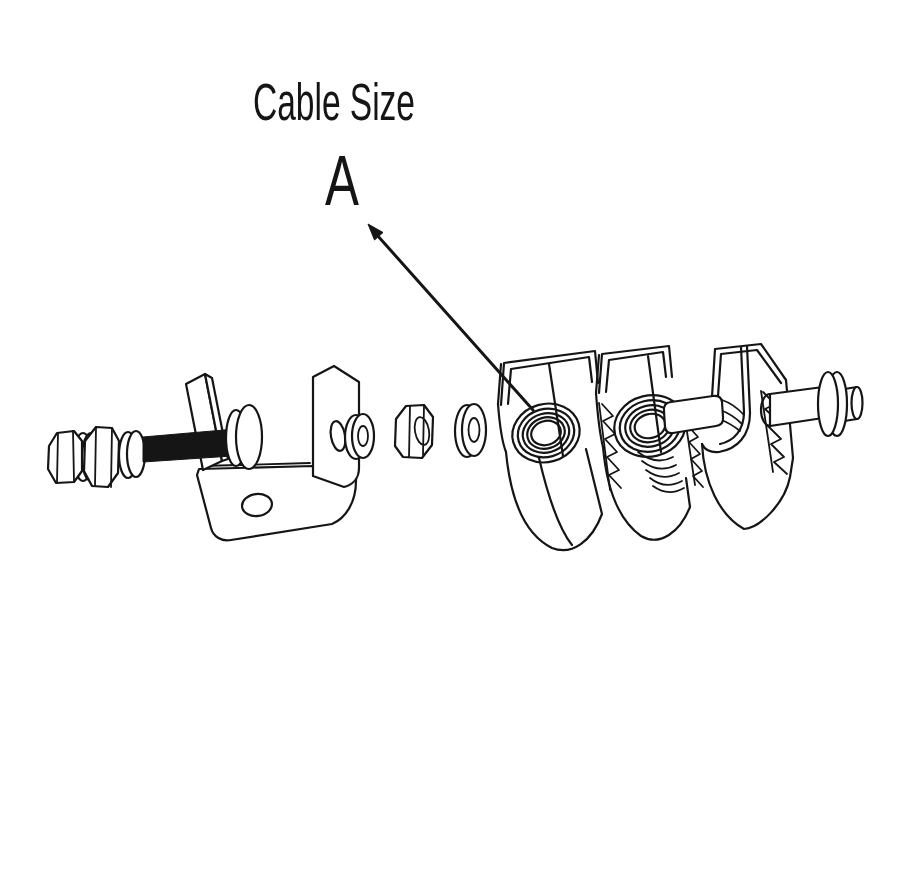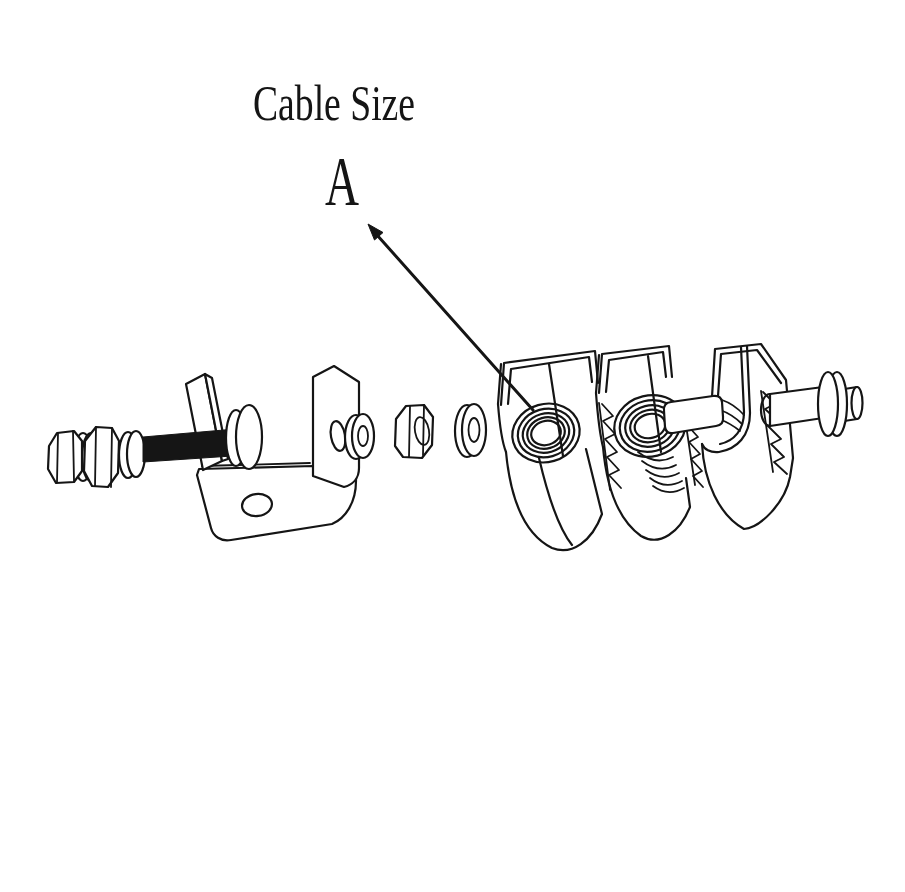--- a/index.html
+++ b/index.html
@@ -5,21 +5,21 @@
   :root{
     --line:#151515;
     --paper:#ffffff;
   }
   html,body{margin:0;padding:0;background:#e9e9e9;}
   .page{
     width:905px;height:892px;
     background:var(--paper);
     position:relative;
     margin:0 auto;
-    font-family:Liberation Serif, serif;
+    font-family:Liberation Sans, sans-serif;
     overflow:hidden;
   }
   svg{position:absolute;inset:0;display:block;}
   .ln{stroke:var(--line);stroke-width:2.2;fill:none;stroke-linecap:round;stroke-linejoin:round;}
   .fw{stroke:var(--line);stroke-width:2.2;fill:var(--paper);stroke-linecap:round;stroke-linejoin:round;}
   .solid{fill:var(--line);stroke:var(--line);stroke-width:1;}
   .thin{stroke:var(--line);stroke-width:1.8;fill:none;stroke-linecap:round;stroke-linejoin:round;}
   text{fill:var(--line);}
 </style>
 </head>

